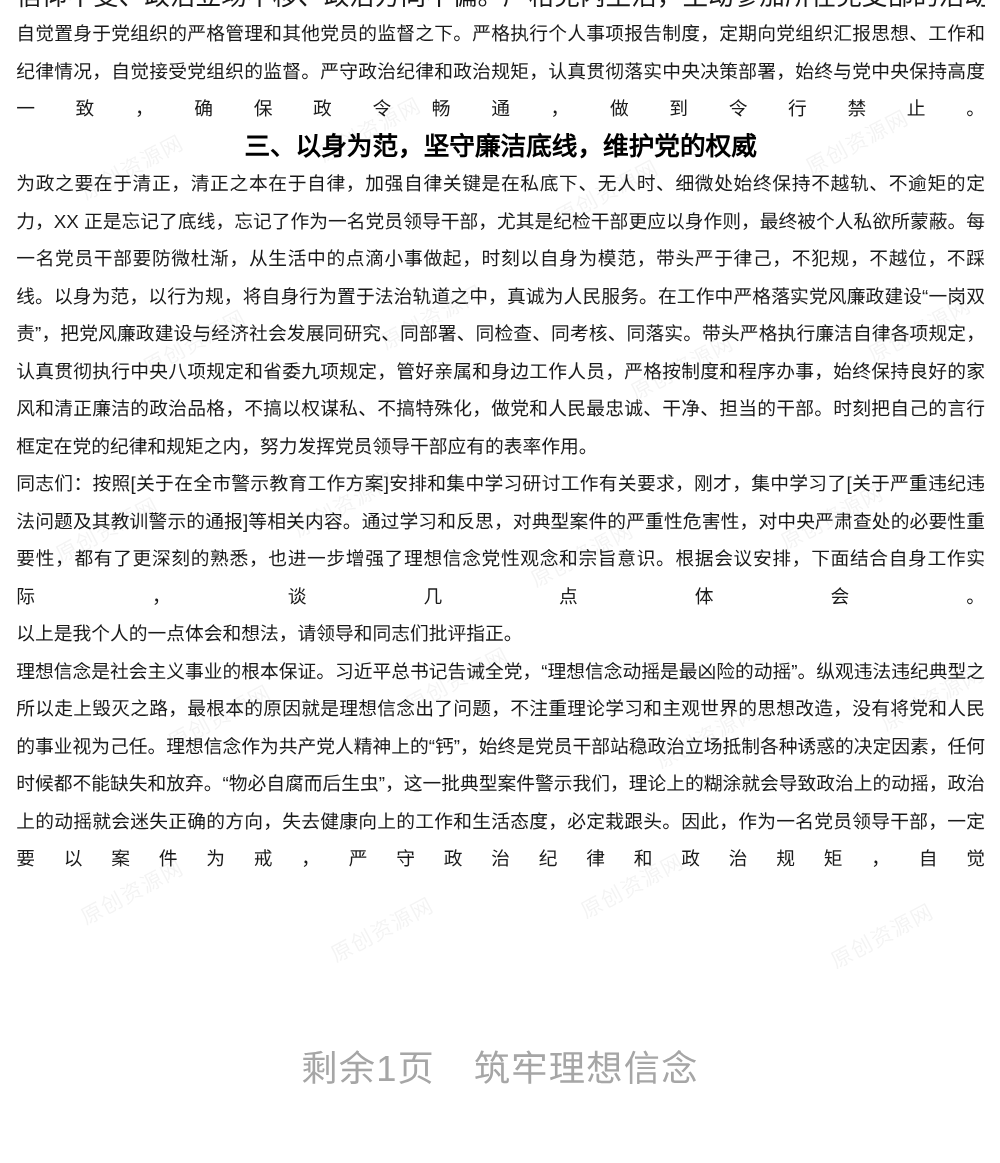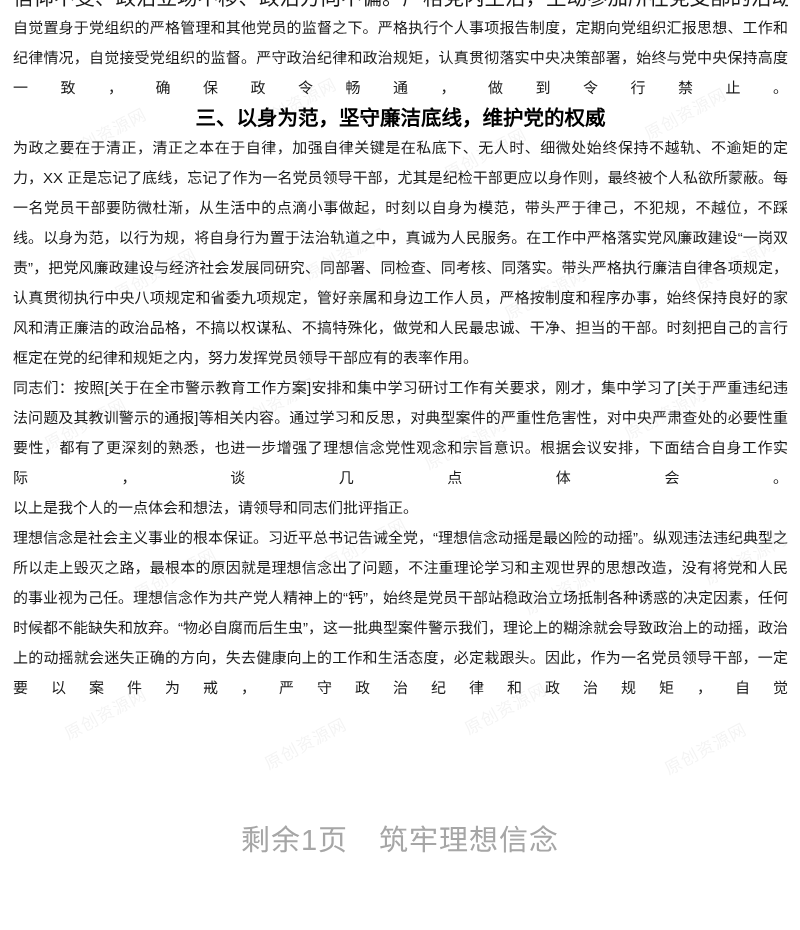--- a/index.html
+++ b/index.html
@@ -110,20 +110,21 @@
     text-align: center;
     z-index: 3;
   }
   .footer-notice .notice-text {
     display: inline-block;
     font-size: 29px;
     line-height: 40px;
     color: #a6a6a6;
     letter-spacing: 1px;
     font-weight: normal;
+    margin-top: 16px;
   }
   .footer-notice .notice-gap {
     display: inline-block;
     width: 22px;
   }
 </style>
 </head>
 <body>
 
 <div class="page-sheet">

